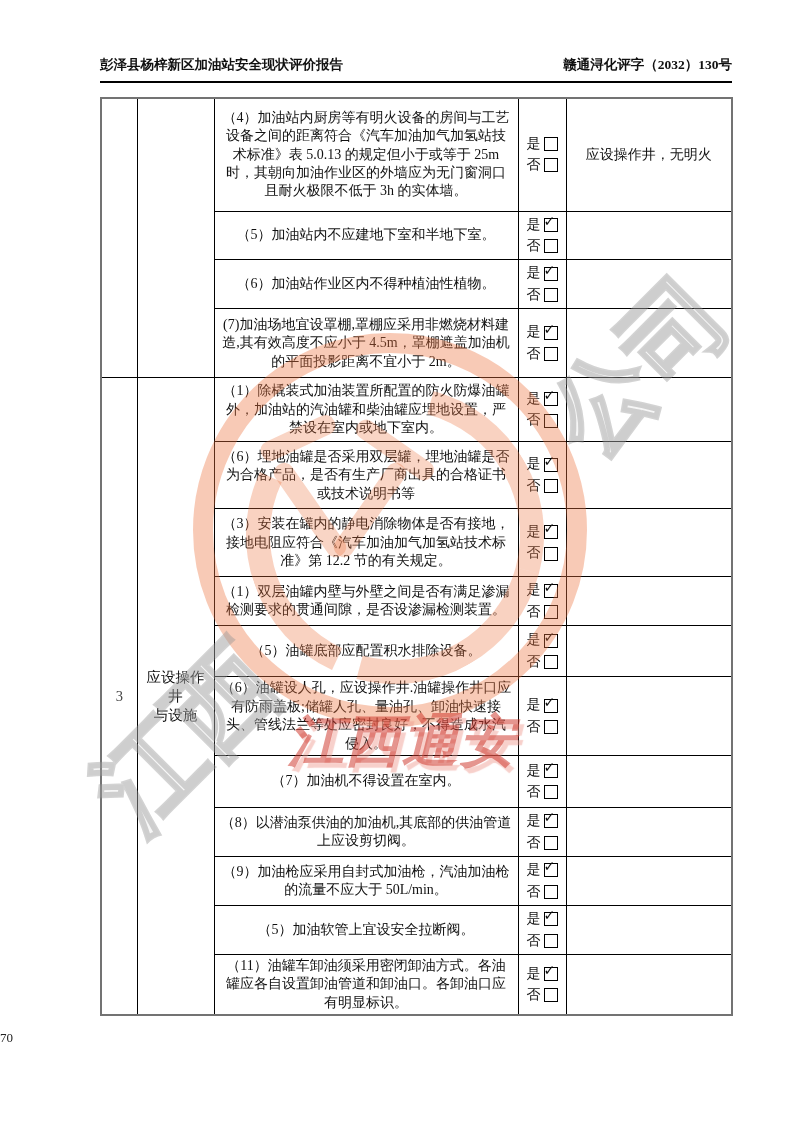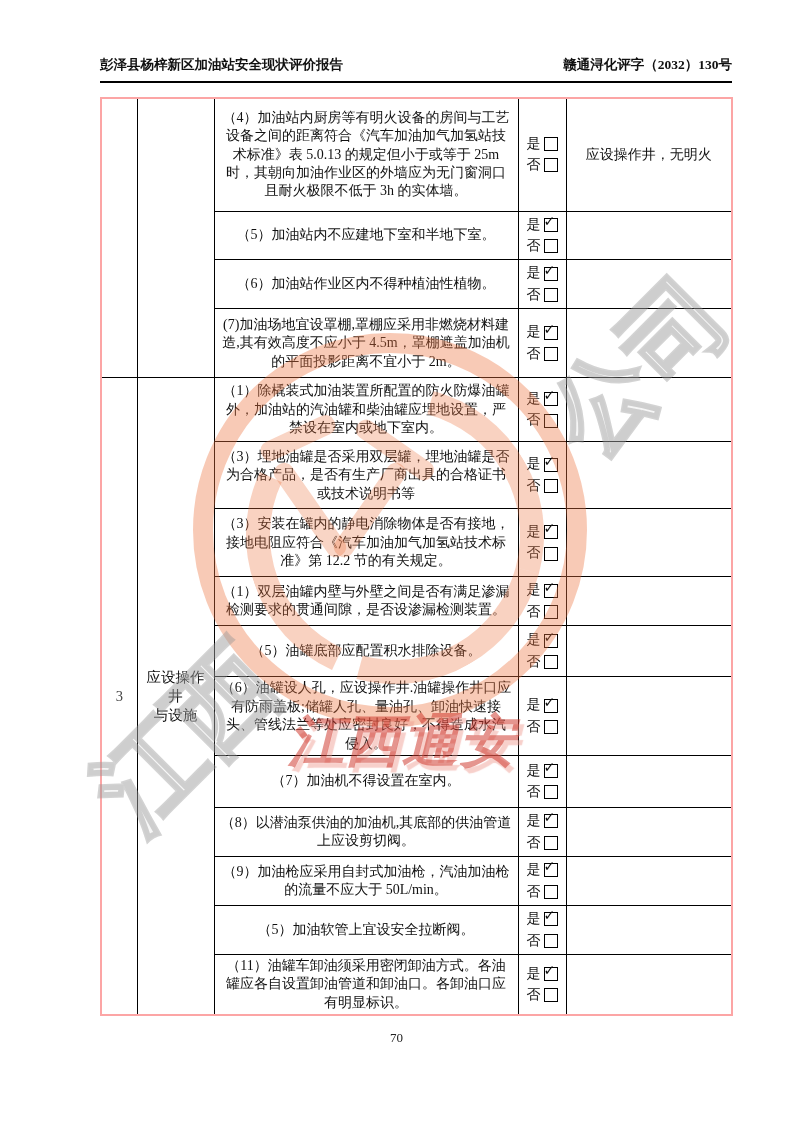--- a/index.html
+++ b/index.html
@@ -7,33 +7,33 @@
         font-family:"Liberation Serif","DejaVu Serif",serif;color:#111;}
 
   
   .header{position:absolute;left:100px;top:56px;width:632px;display:flex;
           justify-content:space-between;align-items:flex-end;
           border-bottom:2px solid #000;padding-bottom:7px;
           font-weight:bold;font-size:13.5px;white-space:nowrap;}
 
   
   .tablewrap{position:absolute;left:100px;top:97px;}
-  table{border-collapse:collapse;table-layout:fixed;width:631px;border:2px solid #fca5a5;}
+  table{border-collapse:collapse;table-layout:fixed;width:631px;border:2px solid #737373;}
   td{border:1.5px solid #000;text-align:center;vertical-align:middle;
      font-size:14px;line-height:1.32;padding:1px 3px;overflow:hidden;}
   .c-item{padding:2px 5px;}
   .c-cat{white-space:pre-line;font-size:14.5px;}
   .c-num{color:#444;font-size:14.5px;}
   .cbl{display:flex;align-items:center;justify-content:center;gap:3px;margin:3px 0;}
   .box{position:relative;width:12px;height:12px;border:1.5px solid #000;display:inline-block;flex:none;}
   .mark{position:absolute;left:-1px;top:-7px;font-size:14px;font-weight:bold;
         font-family:"DejaVu Sans",sans-serif;}
 
   
-  .footer{position:absolute;left:0;width:793px;top:1030px;text-align:center;
+  .footer{position:absolute;left:0;width:793px;top:1030px;text-align:left;
           font-size:13px;color:#222;}
 
   
   .wm{position:absolute;pointer-events:none;z-index:5;}
   .wm-ring{left:193px;top:333px;width:354px;height:354px;border:20px solid rgba(236,115,62,0.38);
            border-radius:50%;}
   .wm-arc{width:250px;height:250px;border:24px solid transparent;border-radius:50%;
           border-top-color:rgba(236,115,62,0.32);left:246px;top:386px;}
   .r60{transform:rotate(60deg);} .r150{transform:rotate(150deg);} .r250{transform:rotate(250deg);}
   .wm-bar{height:20px;border-radius:9px;background:rgba(236,115,62,0.30);}
@@ -163,21 +163,21 @@
           <div class="cbl">
                 <span>否</span>
                 <span class="box">
                   <span class="mark"></span>
                 </span>
               </div>
         </td>
         <td class="c-rem"></td>
       </tr>
       <tr style="height:67px">
-        <td class="c-item">（3）埋地油罐是否采用双层罐，埋地油罐是否为合格产品，是否有生产厂商出具的合格证书或技术说明书等</td>
+        <td class="c-item">（6）埋地油罐是否采用双层罐，埋地油罐是否为合格产品，是否有生产厂商出具的合格证书或技术说明书等</td>
         <td class="c-cb">
           <div class="cbl">
                 <span>是</span>
                 <span class="box">
                   <span class="mark">✓</span>
                 </span>
               </div>
           <div class="cbl">
                 <span>否</span>
                 <span class="box">

